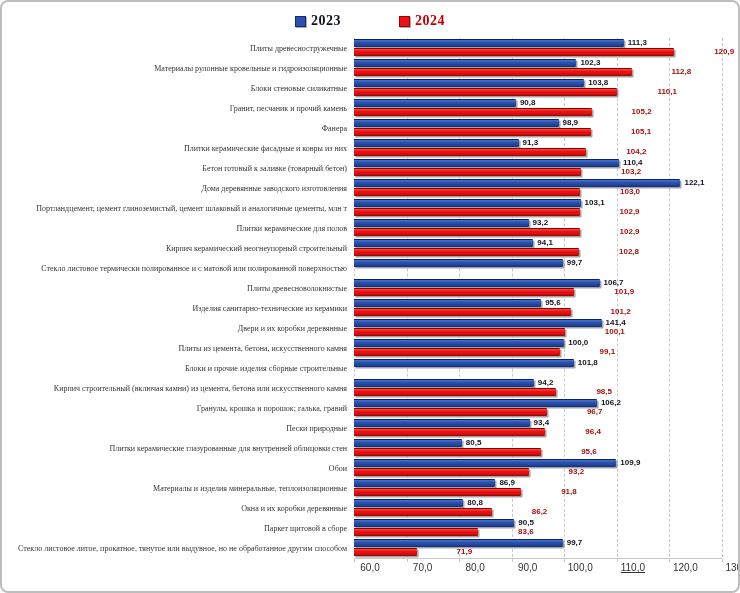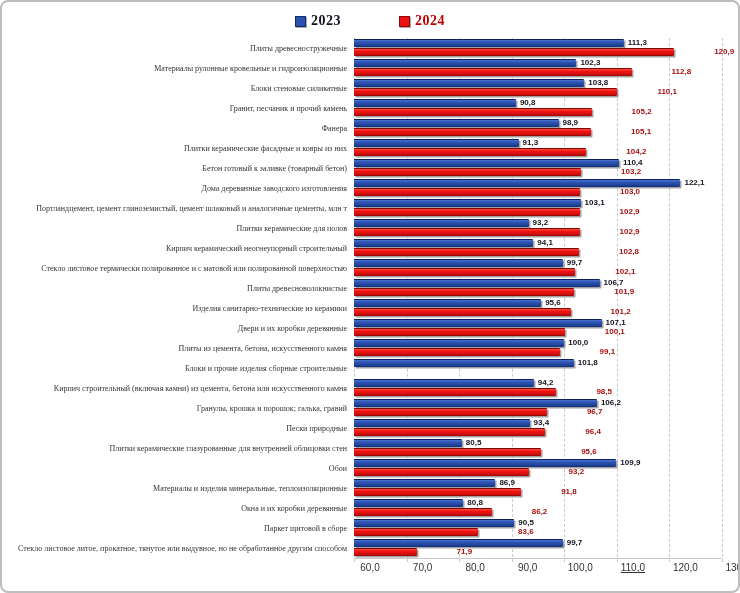--- a/index.html
+++ b/index.html
@@ -244,24 +244,20 @@
         </div>
         <div class="crow">
           <div class="cat">
             <span>Стекло листовое термически полированное и с матовой или полированной поверхностью</span>
           </div>
           <div class="bars">
             <div class="bar-line top">
               <div class="bar blue" style="width: 56.7143%;"></div>
               <span class="val blue">99,7</span>
             </div>
-            <div class="bar-line bottom">
-              <div class="bar red" style="width: 60.1429%;"></div>
-              <span class="val red">102,1</span>
-            </div>
           </div>
         </div>
         <div class="crow">
           <div class="cat">
             <span>Плиты древесноволокнистые</span>
           </div>
           <div class="bars">
             <div class="bar-line top">
               <div class="bar blue" style="width: 66.7143%;"></div>
               <span class="val blue">106,7</span>
@@ -287,21 +283,21 @@
             </div>
           </div>
         </div>
         <div class="crow">
           <div class="cat">
             <span>Двери и их коробки деревянные</span>
           </div>
           <div class="bars">
             <div class="bar-line top">
               <div class="bar blue" style="width: 67.2857%;"></div>
-              <span class="val blue">107,1</span>
+              <span class="val blue">141,4</span>
             </div>
             <div class="bar-line bottom">
               <div class="bar red" style="width: 57.2857%;"></div>
               <span class="val red">100,1</span>
             </div>
           </div>
         </div>
         <div class="crow">
           <div class="cat">
             <span>Плиты из цемента, бетона, искусственного камня</span>

